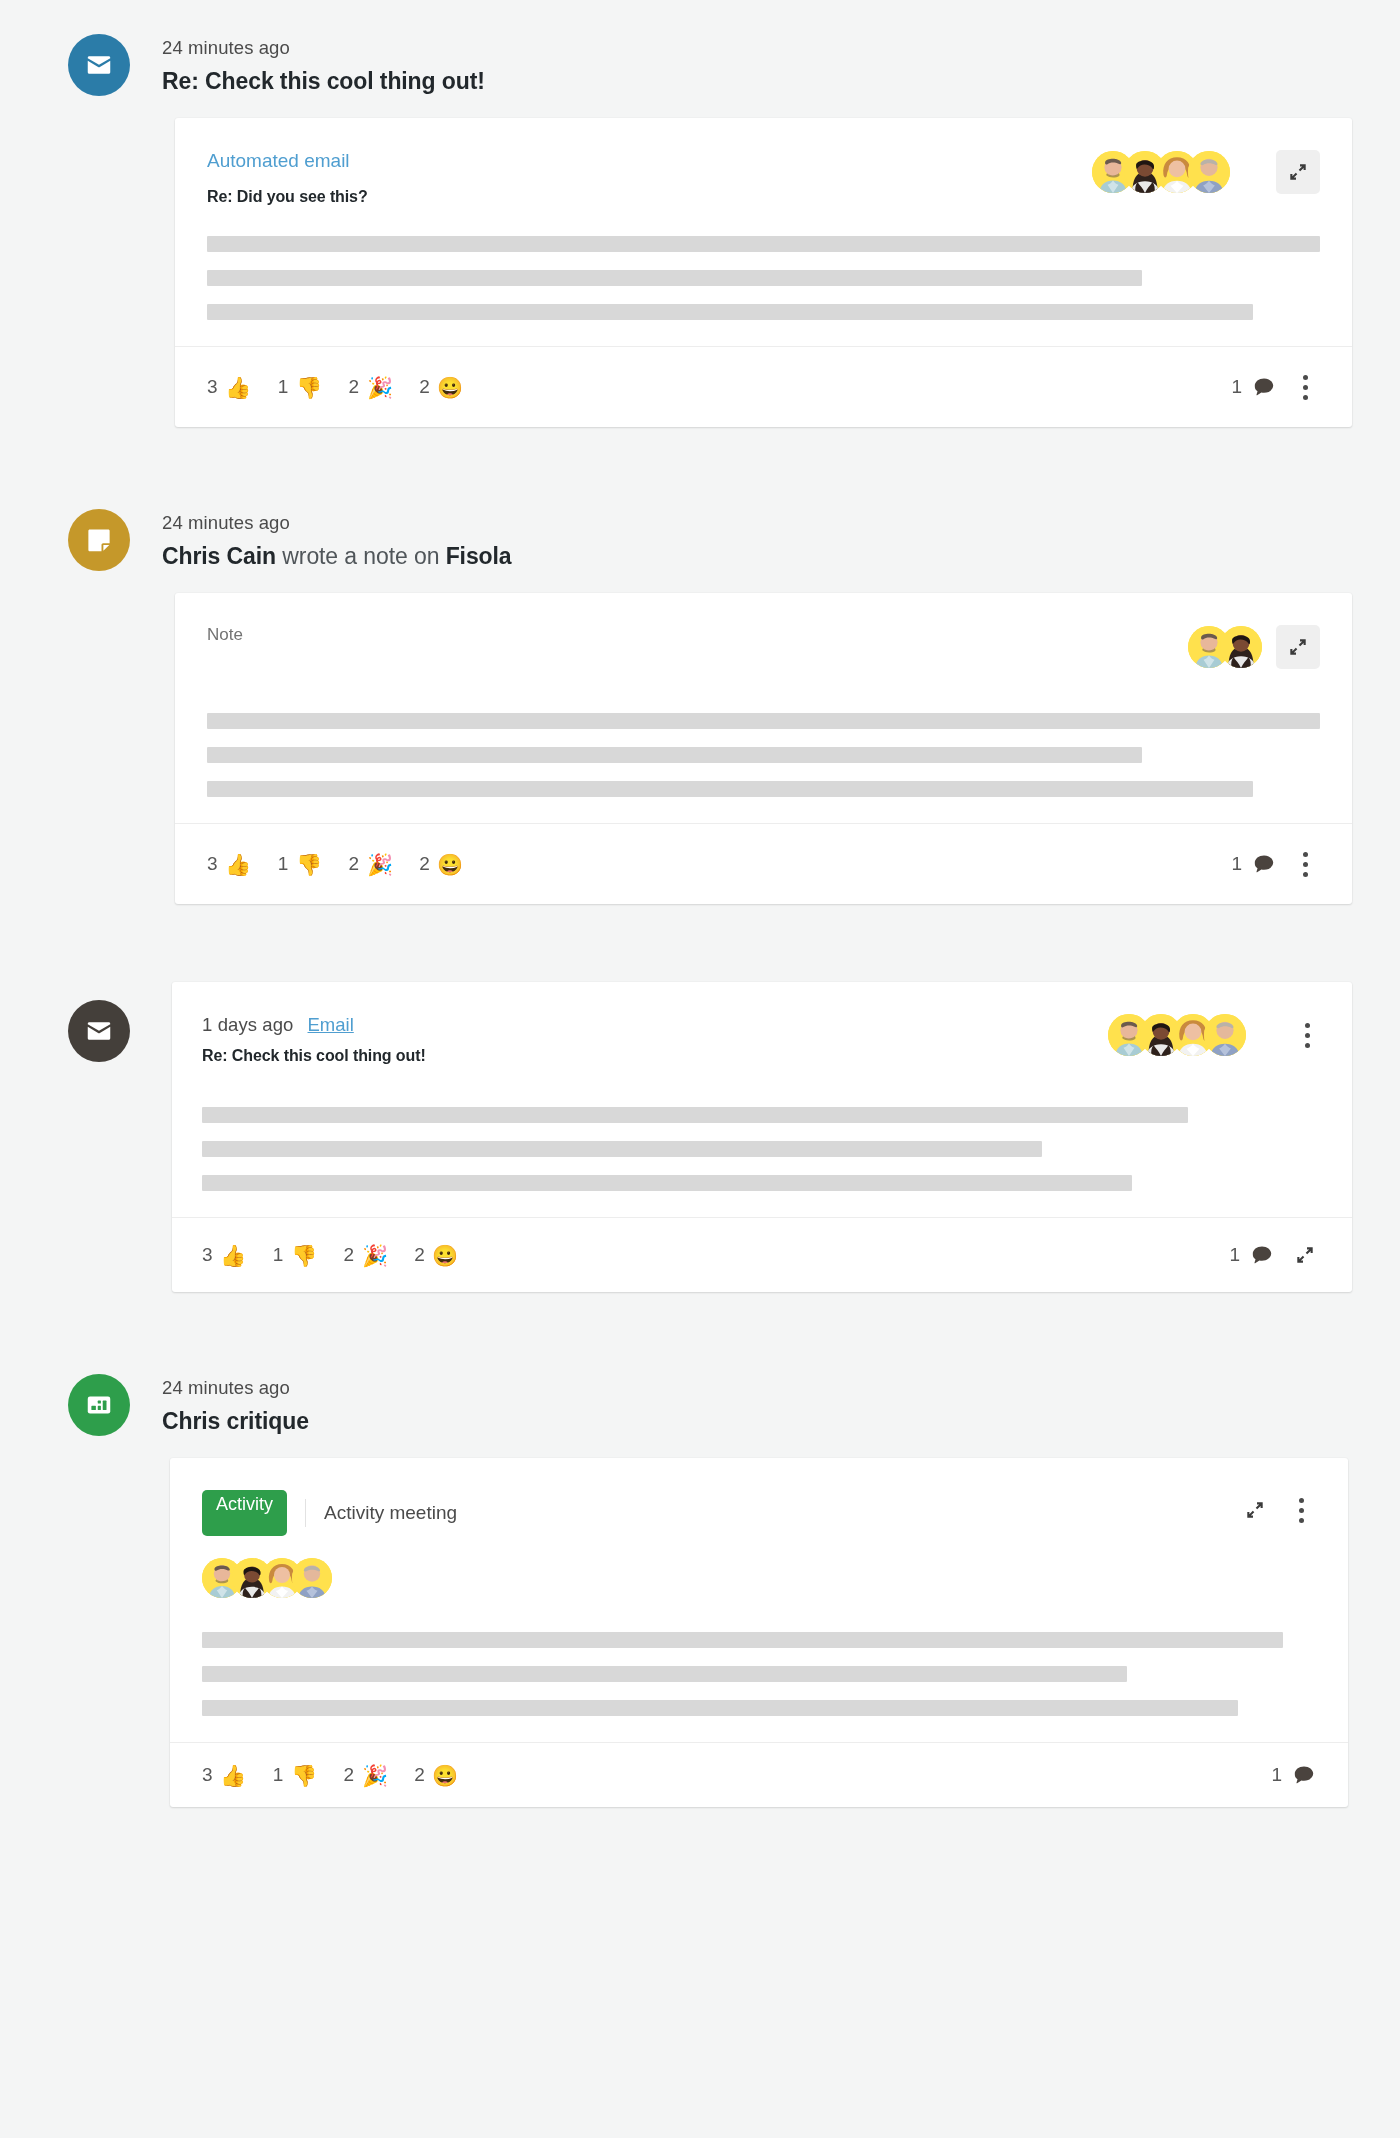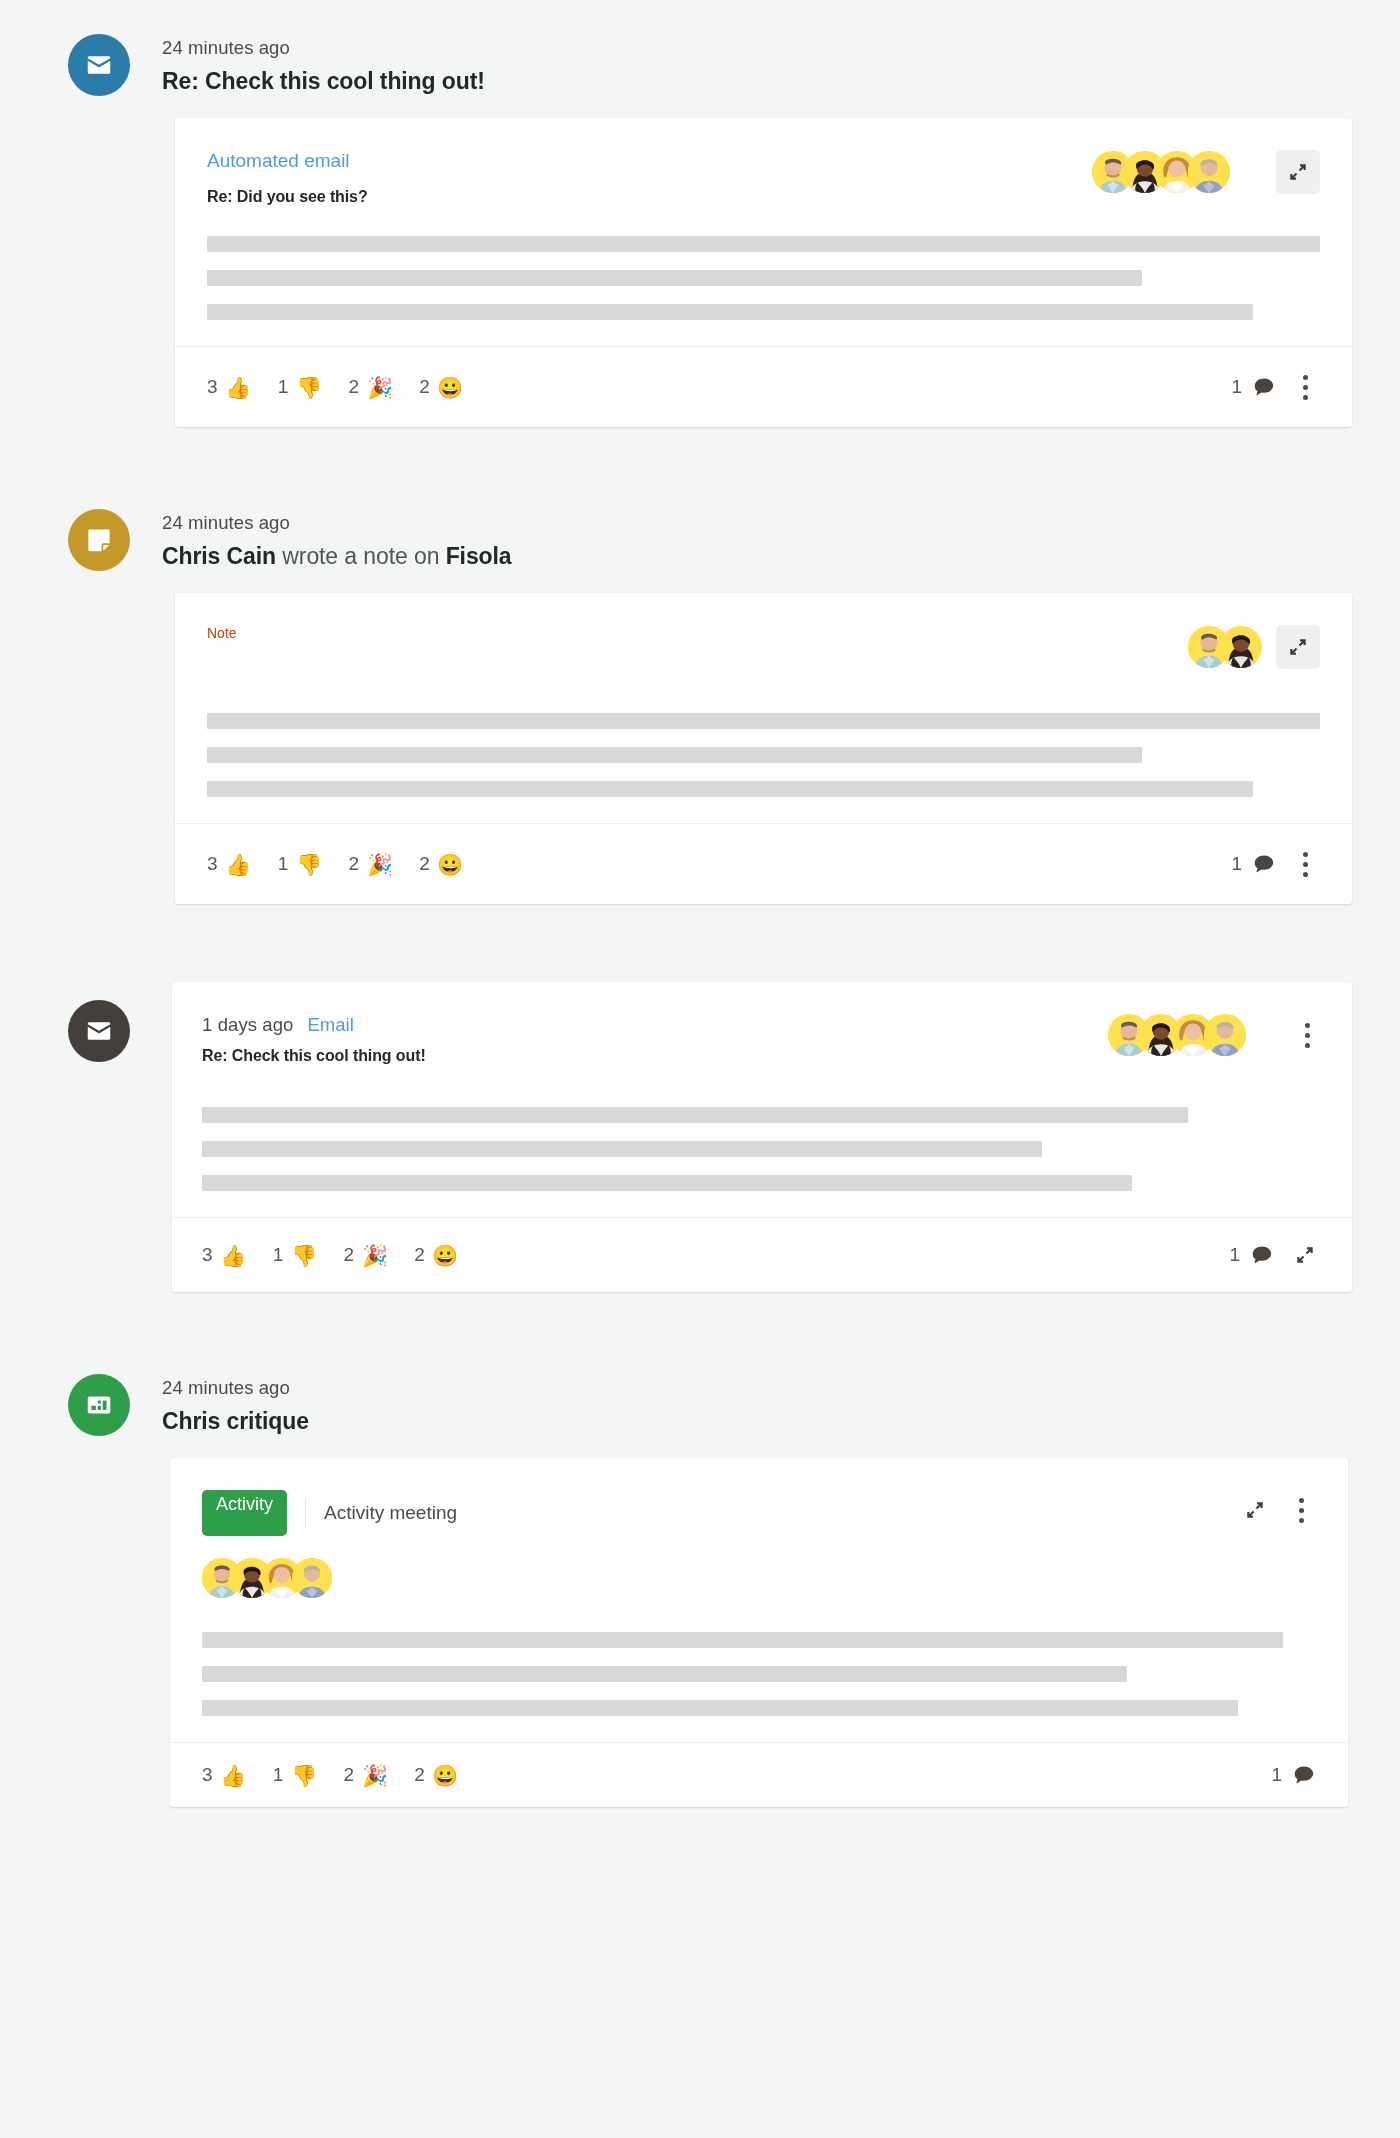--- a/index.html
+++ b/index.html
@@ -34,20 +34,21 @@
   .head-text { margin-left: 32px; padding-top: 7px; }
   .meta-line { display: flex; align-items: baseline; gap: 14px; }
   .timestamp {
     font-size: 18.5px;
     color: #4b4b4b;
     letter-spacing: .1px;
   }
   .link-tag {
     font-size: 18.5px;
     color: #4f9ed0;
+    text-decoration: underline;
   }
   .head-title {
     font-size: 23px;
     font-weight: 700;
     color: #22282c;
     margin-top: 9px;
     letter-spacing: -.1px;
   }
   .head-title .reg { font-weight: 400; color: #50565a; margin-top: 19px; }
 
@@ -69,22 +70,22 @@
     align-items: flex-start;
     justify-content: space-between;
   }
   .card-top-left { padding-top: 2px; }
 
   .tag-email {
     font-size: 19px;
     color: #4f9ed0;
   }
   .tag-note {
-    font-size: 14px;
-    color: #c2410c;
+    font-size: 17px;
+    color: #737373;
   }
   .card-subject {
     font-size: 16px;
     font-weight: 700;
     color: #22282c;
     margin-top: 16px;
     letter-spacing: -.1px;
   }
 
   .card-top-right {

